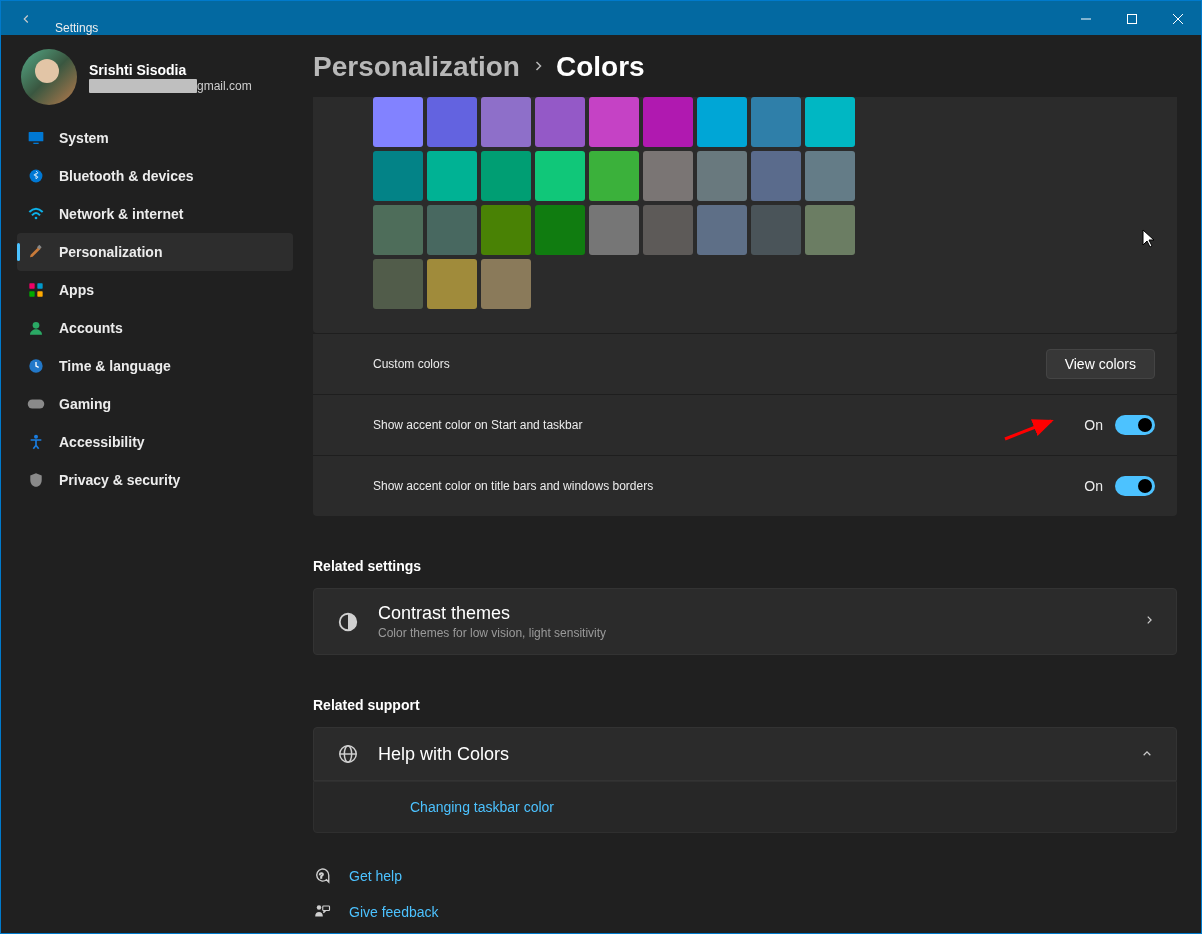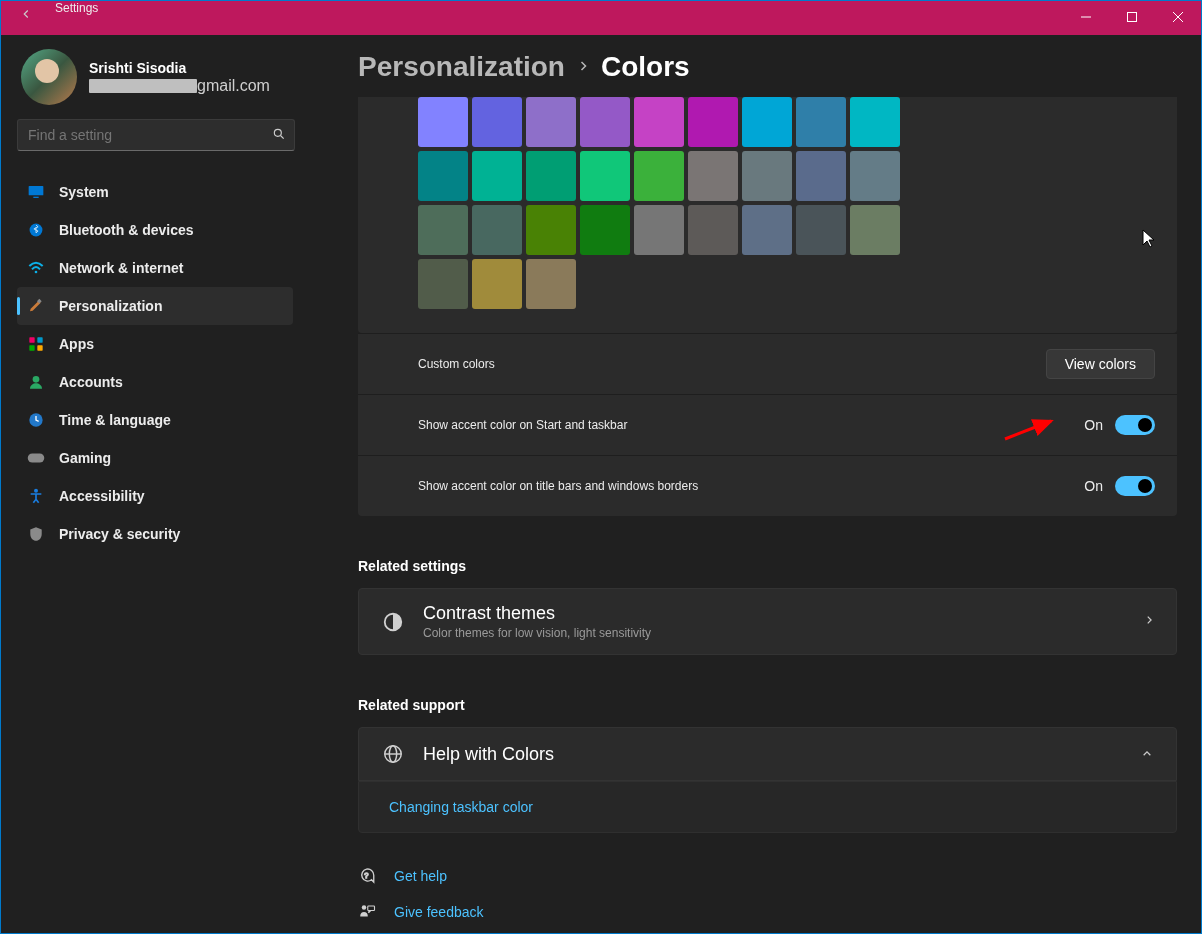--- a/index.html
+++ b/index.html
@@ -13,23 +13,23 @@
   overflow: hidden;
 }
 body {
   position: relative;
   border: 1px solid #007acc;
   box-sizing: border-box;
 }
 .titlebar {
   height: 34px;
   display: flex;
-  align-items: flex-start;
+  align-items: flex-end;
   padding: 0 0 0 10px;
-  background: #be185d;
+  background: #0369a1;
 }
 .titlebar .back-btn {
   color: #ccc;
   font-size: 13px;
   padding: 6px 8px 6px 8px;
   cursor: default;
 }
 .titlebar .title {
   font-size: 12px;
   color: #eee;
@@ -41,21 +41,20 @@
   height: 32px;
   display: flex;
   align-items: center;
   justify-content: center;
 }
 .win-btn svg { width: 10px; height: 10px; }
 
 .body-row {
   display: flex;
   height: calc(100% - 34px);
-  gap: 45px;
 }
 .sidebar {
   width: 300px;
   background: #202020;
   padding: 10px 0 0 16px;
   box-sizing: border-box;
 }
 .profile {
   display: flex;
   align-items: center;
@@ -75,21 +74,21 @@
 .avatar::after {
   content:"";
   position:absolute; left:14px; top:10px; width:24px; height:24px;
   border-radius:50%; background:#e2c5a6;
 }
 .profile .name { font-size: 14px; font-weight: 600; color:#fff; }
 .profile .email-wrap { display:flex; align-items:center; margin-top:1px; }
 .profile .email-block {
   width: 108px; height: 14px; background:#bfbfbf; border-radius:1px;
 }
-.profile .email-tail { font-size:16px; color:#cfcfcf; margin-left:0; }
+.profile .email-tail { font-size:12px; color:#cfcfcf; margin-left:0; }
 
 .search-box {
   display: flex;
   align-items: center;
   width: 278px;
   height: 32px;
   background: #2d2d2d;
   border: 1px solid #3b3b3b;
   border-radius: 3px;
   padding: 0 8px;
@@ -208,21 +207,21 @@
 }
 .linkcard .lc-icon { width:24px; height:24px; color:#d0d0d0; display:flex; align-items:center; justify-content:center; }
 .linkcard .lc-text .lc-title { font-size:18px; color:#fff; }
 .linkcard .lc-text .lc-sub { font-size:12px; color:#9a9a9a; margin-top:2px; }
 .linkcard .chev-right { margin-left:auto; color:#ccc; }
 
 .helpcard-body {
   background:#272727;
   border:1px solid #2f2f2f;
   border-radius:0 0 4px 4px;
-  padding: 16px 22px 16px 30px;
+  padding: 16px 22px 16px 96px;
 }
 .link-text { color:#4cc2ff; font-size:14px; }
 
 .footer-links { margin-top: 34px; display:flex; flex-direction:column; gap:18px; }
 .footer-link { display:flex; align-items:center; gap:18px; }
 .footer-link .fic { width:18px; height:18px; color:#d0d0d0; display:flex;align-items:center;justify-content:center;}
 .footer-link .ftxt { color:#4cc2ff; font-size:14px; }
 
 
 .arrow {
@@ -273,29 +272,20 @@
       <div class="avatar"></div>
       <div>
         <div class="name">Srishti Sisodia</div>
         <div class="email-wrap">
           <div class="email-block"></div>
           <span class="email-tail">gmail.com</span>
         </div>
       </div>
     </div>
 
-    <div class="search-box">
-      <input placeholder="Find a setting" style="">
-      <span class="icon">
-        <svg width="14" height="14" viewBox="0 0 24 24" fill="none" stroke="#ccc" stroke-width="2">
-            <circle cx="10" cy="10" r="6"></circle>
-            <path d="M20 20l-5-5"></path>
-          </svg>
-      </span>
-    </div>
 
     <ul class="nav-list">
       <li class="nav-item">
         <span class="ic">
             <svg width="16" height="14" viewBox="0 0 24 20">
               <rect x="1" y="1" width="22" height="14" rx="1" fill="#0078d4"></rect>
               <rect x="8" y="17" width="8" height="2" fill="#0078d4"></rect>
             </svg>
           </span>
         <span class="label">System</span>

